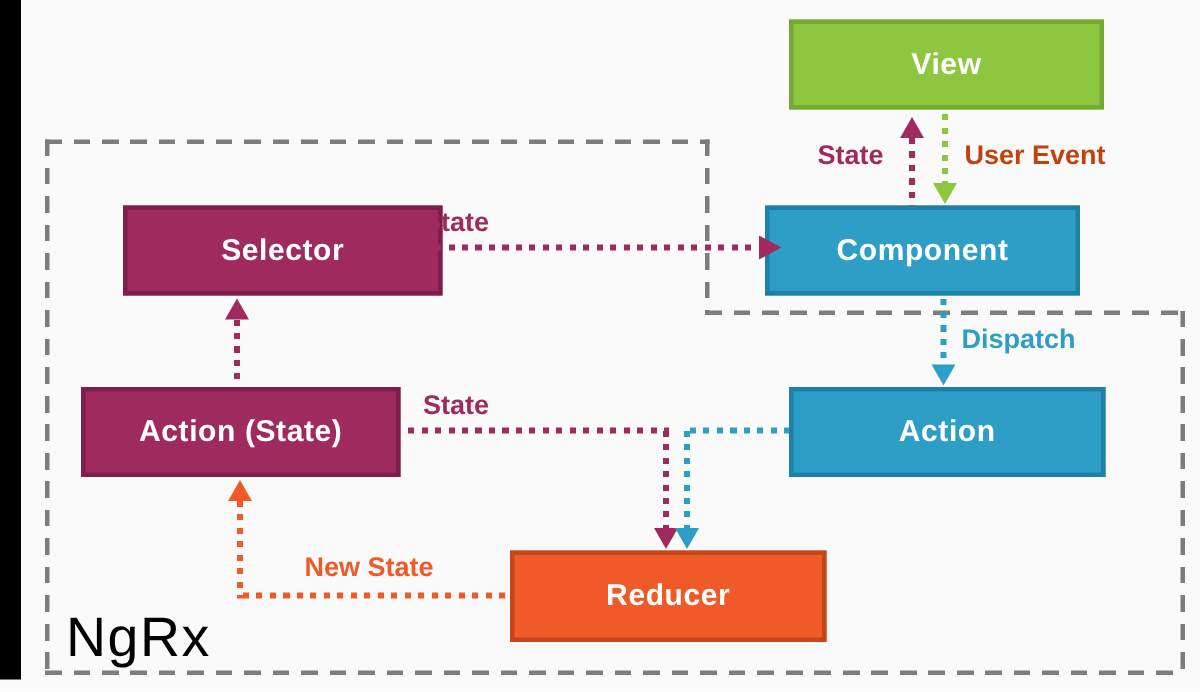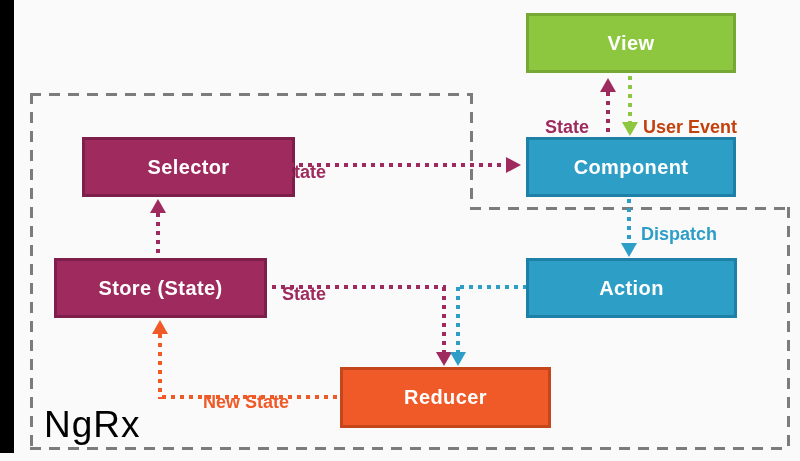--- a/index.html
+++ b/index.html
@@ -35,21 +35,21 @@
   .arr.up    { border-left:8px solid transparent; border-right:8px solid transparent; border-bottom:14px solid var(--c); }
   .arr.down  { border-left:8px solid transparent; border-right:8px solid transparent; border-top:14px solid var(--c); }
   .arr.right { border-top:8px solid transparent; border-bottom:8px solid transparent; border-left:15px solid var(--c); }
 
   
   .dash-h { position:absolute; height:3px;
     background-image:repeating-linear-gradient(to right, #7C7C7C 0 11px, transparent 11px 19px); }
   .dash-v { position:absolute; width:3px;
     background-image:repeating-linear-gradient(to bottom, #7C7C7C 0 11px, transparent 11px 19px); }
 
-  .lbl { position:absolute; font-weight:bold; font-size:18px; white-space:nowrap;margin-top:24px; }
+  .lbl { position:absolute; font-weight:bold; font-size:18px; white-space:nowrap; }
   .lbl.magenta { color:#9E2A5E; }
   .lbl.green   { color:#c2410c; }
   .lbl.blue    { color:#2D9EC6; }
   .lbl.orange  { color:#F05A28;text-align:right; }
 
   .group-label {
     position:absolute; left:44px; top:404px;
     font-size:37px; color:#000000; letter-spacing:1px;
   }
 </style>
@@ -63,41 +63,41 @@
   <div class="dash-h" style="left:30px; top:93px;  width:443px;"></div>
   <div class="dash-v" style="left:470px; top:93px; height:117px;"></div>
   <div class="dash-h" style="left:470px; top:207px; width:320px;"></div>
   <div class="dash-v" style="left:787px; top:207px; height:243px;"></div>
   <div class="dash-h" style="left:30px; top:447px; width:760px;"></div>
   <div class="dash-v" style="left:30px; top:93px;  height:357px;"></div>
 
   <div class="group-label">NgRx</div>
 
   <div class="node green" style="left:526px; top:13px;  width:210px; height:60px;text-align:center;">View</div>
-  <div class="node blue" style="left:526px; top:137px; width:210px; height:60px;">Component</div>
+  <div class="node blue" style="left:510px; top:137px; width:210px; height:60px;">Component</div>
   <div class="node magenta" style="left:54px;  top:137px; width:213px; height:60px;margin-left:28px;">Selector</div>
-  <div class="node magenta" style="left:54px;  top:258px; width:213px; height:60px;">Store (State)</div>
+  <div class="node magenta" style="left:54px;  top:258px; width:213px; height:60px;">Action (State)</div>
   <div class="node blue" style="left:526px; top:258px; width:211px; height:60px;">Action</div>
   <div class="node orange" style="left:340px; top:367px; width:211px; height:61px;">Reducer</div>
 
   <div class="dot-h c-magenta" style="left:272px; top:163px; width:234px;"></div>
   <div class="arr right c-magenta" style="left:506px; top:157px;"></div>
   <div class="lbl magenta" style="left:282px; top:138px;">State</div>
 
   <div class="dot-v c-magenta" style="left:606px; top:92px; height:45px;"></div>
   <div class="arr up c-magenta" style="left:600px; top:78px;"></div>
   <div class="lbl magenta" style="left:545px; top:93px;">State</div>
 
   <div class="dot-v c-green" style="left:628px; top:76px; height:46px;"></div>
   <div class="arr down c-green" style="left:622px; top:122px;"></div>
   <div class="lbl green" style="left:643px; top:93px;">User Event</div>
 
   <div class="dot-v c-blue" style="left:627px; top:199px; height:44px;"></div>
   <div class="arr down c-blue" style="left:621px; top:243px;"></div>
-  <div class="lbl blue" style="left:641px; top:200px;">Dispatch</div>
+  <div class="lbl blue" style="left:641px; top:216px;">Dispatch</div>
 
   <div class="dot-h c-magenta" style="left:272px; top:285px; width:174px;"></div>
   <div class="dot-v c-magenta" style="left:442px; top:287px; height:65px;"></div>
   <div class="arr down c-magenta" style="left:436px; top:352px;"></div>
   <div class="lbl magenta" style="left:282px; top:260px;">State</div>
 
   <div class="dot-h c-blue" style="left:460px; top:285px; width:66px;"></div>
   <div class="dot-v c-blue" style="left:456px; top:287px; height:65px;"></div>
   <div class="arr down c-blue" style="left:450px; top:352px;"></div>
 

